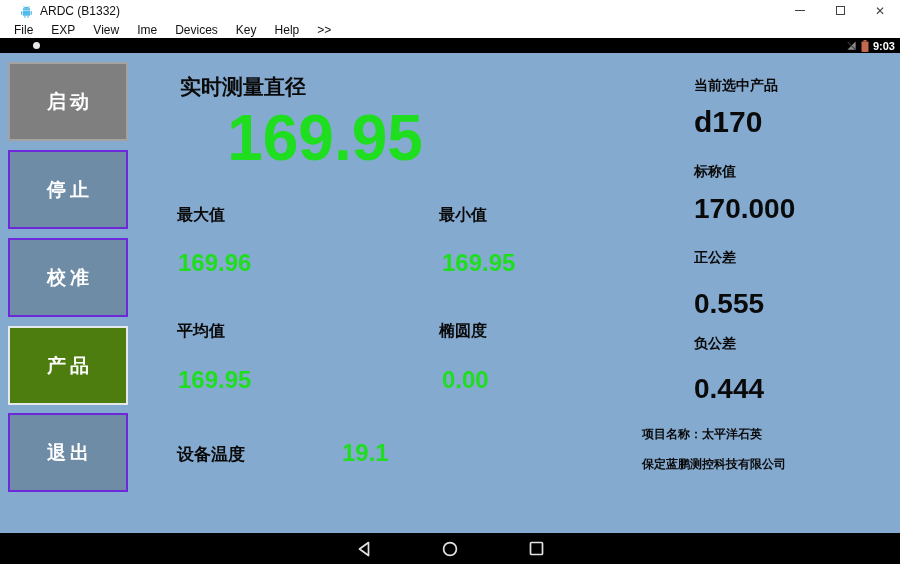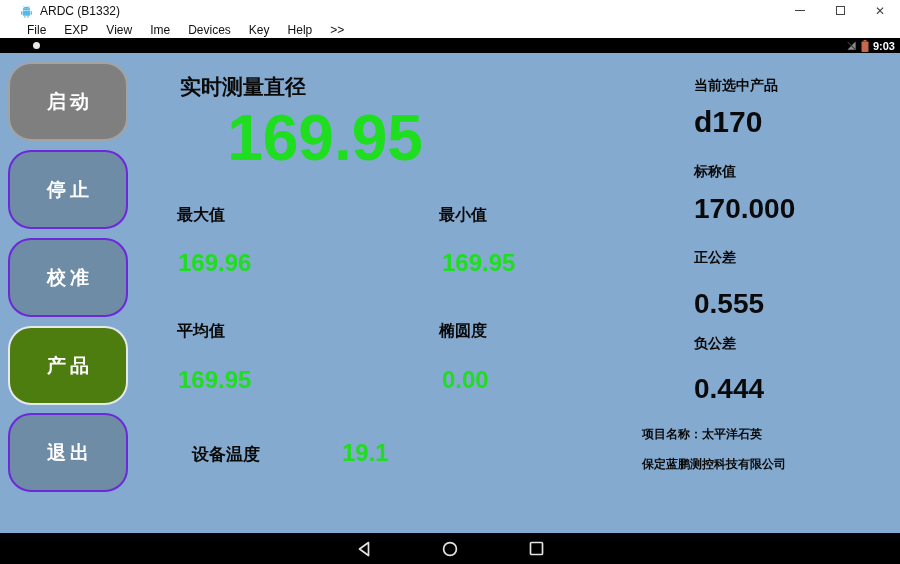--- a/index.html
+++ b/index.html
@@ -19,42 +19,42 @@
   .win-controls { position:absolute; right:0; top:0; height:21px; display:flex; }
   .win-btn {
     width:40px; height:21px; display:flex; align-items:center; justify-content:center;
     color:#444; font-size:12px; cursor:default;
   }
   .win-btn .min-glyph { display:block; width:10px; border-top:1px solid #444; }
   .win-btn .max-glyph { display:block; width:9px; height:9px; border:1px solid #444; }
   .win-btn .close-glyph { font-size:12px; line-height:1; }
   
   .menubar {
-    height:17px; background:#ffffff; display:flex; align-items:center; padding-left:18px;
+    height:17px; background:#ffffff; display:flex; align-items:center; padding-left:5px;
   }
   .menu-item { font-size:12px; color:#111; padding:0 9px; cursor:default; }
   
   .statusbar {
     height:15px; background:#000; display:flex; align-items:center;
     color:#fff; position:relative;
   }
   .notif-dot { position:absolute; left:33px; top:4px; width:7px; height:7px;
     border-radius:50%; background:#e8e8e8; }
   .status-right { position:absolute; right:5px; top:0; height:15px;
     display:flex; align-items:center; gap:4px; }
   .status-time { font-size:11px; color:#fff; font-weight:bold; }
   
   .content { position:relative; height:480px; background:#85aad0; }
   .abs { position:absolute; }
   
   .side-btn {
     position:absolute; left:8px; width:120px; height:79px;
     display:flex; align-items:center; justify-content:center;
     color:#fff; font-size:19px; font-weight:bold; letter-spacing:4px;
-    text-indent:4px; cursor:default;border-radius:23px;
+    text-indent:4px; cursor:default;
   }
   .side-btn.b-normal { background:#6e8ca6; border:2px solid #6d28d9; }
   .side-btn.b-disabled { background:#7f7f7f; border:2px solid #a3a3a3; }
   .side-btn.b-active { background:#4d7c0f; border:2px solid #e6e9ec; }
   
   .main-title { left:180px; top:20px; width:300px; text-align:left;
     font-size:21px; font-weight:bold; color:#0a0a0a; }
   .big-value { left:150px; top:48px; width:350px; text-align:center;
     font-size:64px; font-weight:bold; color:#1fdd1f; }
   .stat-label { font-size:16px; font-weight:bold; color:#0a0a0a; }
@@ -147,21 +147,21 @@
     <div class="abs stat-label" style="left:177px; top:152px">最大值</div>
     <div class="abs stat-value" style="left:178px; top:196px">169.96</div>
     <div class="abs stat-label" style="left:439px; top:152px">最小值</div>
     <div class="abs stat-value" style="left:442px; top:196px">169.95</div>
 
     <div class="abs stat-label" style="left:177px; top:268px">平均值</div>
     <div class="abs stat-value" style="left:178px; top:313px">169.95</div>
     <div class="abs stat-label" style="left:439px; top:268px">椭圆度</div>
     <div class="abs stat-value" style="left:442px; top:313px">0.00</div>
 
-    <div class="abs stat-label" style="left:192px; top:390px; font-size:17px">设备温度</div>
+    <div class="abs stat-label" style="left:177px; top:390px; font-size:17px">设备温度</div>
     <div class="abs stat-value" style="left:342px; top:386px">19.1</div>
 
     <div class="abs rp-label" style="left:694px; top:24px">当前选中产品</div>
     <div class="abs rp-value d170" style="left:694px; top:52px">d170</div>
     <div class="abs rp-label" style="left:694px; top:110px">标称值</div>
     <div class="abs rp-value" style="left:694px; top:140px">170.000</div>
     <div class="abs rp-label" style="left:694px; top:196px">正公差</div>
     <div class="abs rp-value" style="left:694px; top:235px">0.555</div>
     <div class="abs rp-label" style="left:694px; top:282px">负公差</div>
     <div class="abs rp-value" style="left:694px; top:320px">0.444</div>

